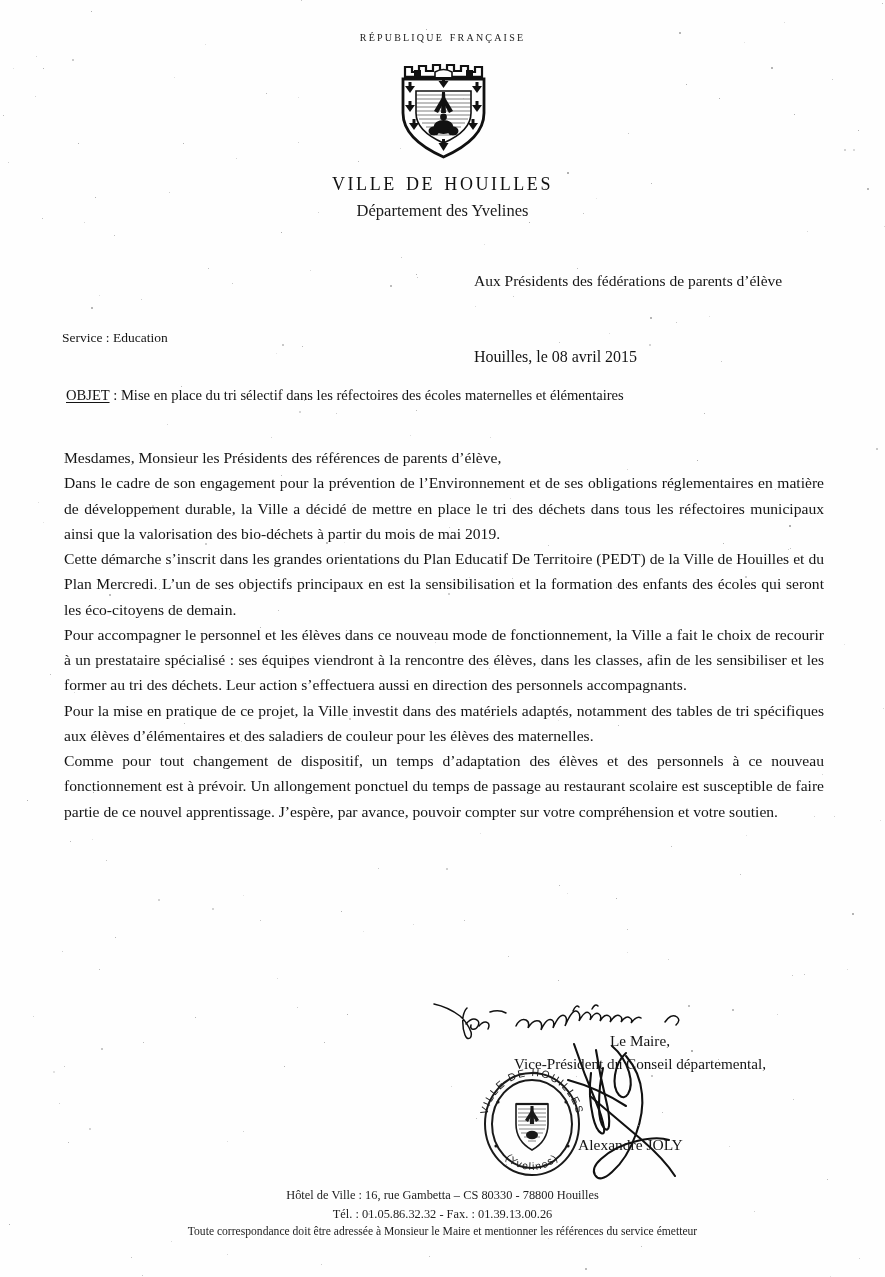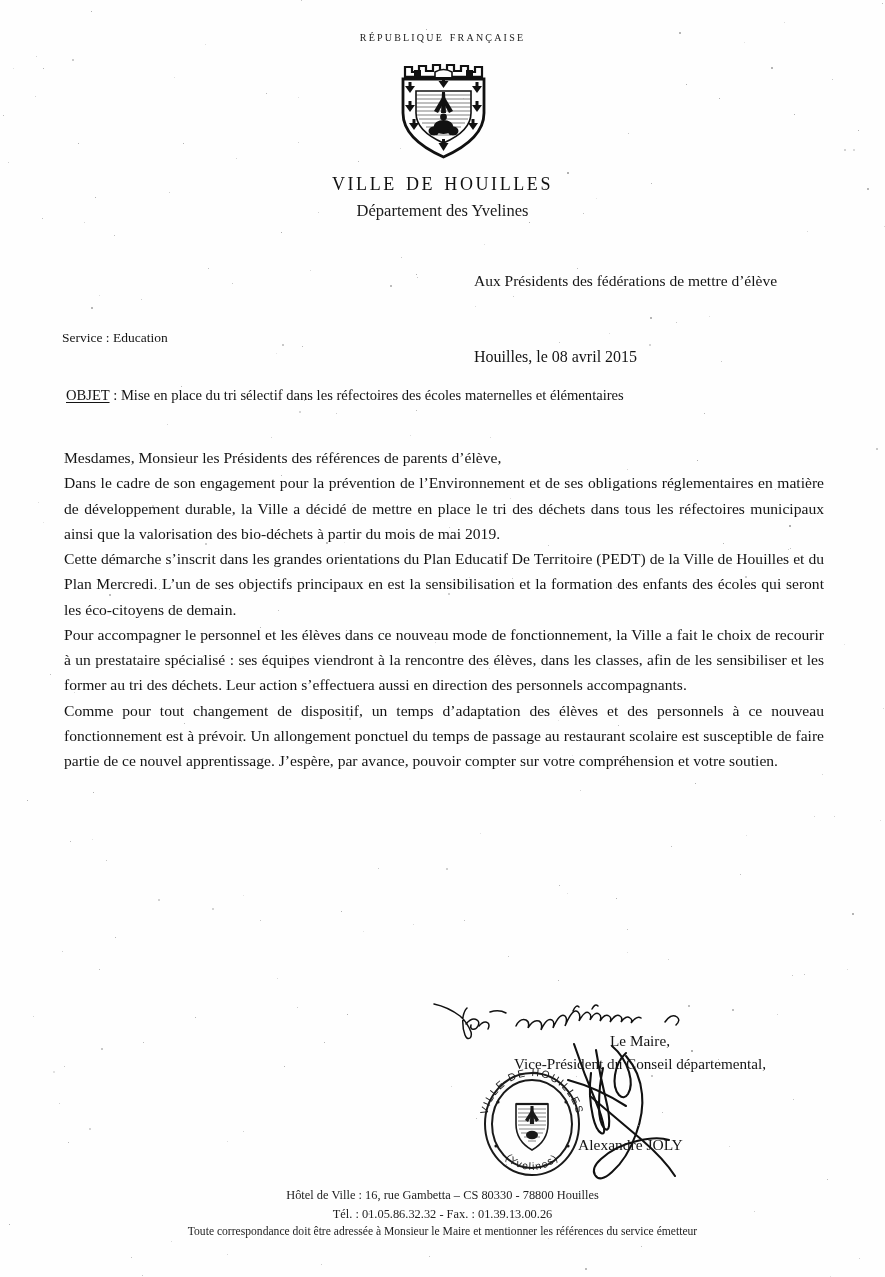--- a/index.html
+++ b/index.html
@@ -248,33 +248,34 @@
       </svg>
     </div>
 
     <div class="ville-title">Ville de Houilles</div>
     <div class="departement">Département des Yvelines</div>
   </div>
 
 
   <div class="service-line">Service : Education</div>
 
-  <div class="recipient">Aux Présidents des fédérations de mettre d’élève</div>
+  <div class="recipient">Aux Présidents des fédérations de parents d’élève</div>
 
   <div class="datiline">Houilles, le 08 avril 2015</div>
 
   <div class="objet">
     <u>OBJET</u><span> : </span><span>Mise en place du tri sélectif dans les réfectoires des écoles maternelles et élémentaires</span>
   </div>
 
   <div class="body-text">
     <p class="salutation">Mesdames, Monsieur les Présidents des références de parents d’élève,</p>
     <p>Dans le cadre de son engagement pour la prévention de l’Environnement et de ses obligations réglementaires en matière de développement durable, la Ville a décidé de mettre en place le tri des déchets dans tous les réfectoires municipaux ainsi que la valorisation des bio-déchets à partir du mois de mai 2019.</p>
     <p class="tight">Cette démarche s’inscrit dans les grandes orientations du Plan Educatif De Territoire (PEDT) de la Ville de Houilles et du Plan Mercredi. L’un de ses objectifs principaux en est la sensibilisation et la formation des enfants des écoles qui seront les éco-citoyens de demain.</p>
     <p class="gap-before">Pour accompagner le personnel et les élèves dans ce nouveau mode de fonctionnement, la Ville a fait le choix de recourir à un prestataire spécialisé : ses équipes viendront à la rencontre des élèves, dans les classes, afin de les sensibiliser et les former au tri des déchets. Leur action s’effectuera aussi en direction des personnels accompagnants.</p>
+    <p class="tight">Pour la mise en pratique de ce projet, la Ville investit dans des matériels adaptés, notamment des tables de tri spécifiques aux élèves d’élémentaires et des saladiers de couleur pour les élèves des maternelles.</p>
     <p class="gap-before">Comme pour tout changement de dispositif, un temps d’adaptation des élèves et des personnels à ce nouveau fonctionnement est à prévoir. Un allongement ponctuel du temps de passage au restaurant scolaire est susceptible de faire partie de ce nouvel apprentissage. J’espère, par avance, pouvoir compter sur votre compréhension et votre soutien.</p>
   </div>
 
 
   <div class="handwriting">
     <svg viewBox="0 0 300 50" width="300" height="50" aria-hidden="true">
       <g fill="none" stroke="#111" stroke-width="1.5" stroke-linecap="round">
         <path d="M2 6 q14 3 26 12 q7 6 11 16 q1 4 -1 6 q-3 2 -5 -3 q-3 -8 -2 -18 q1 -6 4 -9"></path>
         <path d="M34 26 q6 -7 11 -4 q3 2 1 6 q-2 4 -6 3 q-2 -1 -1 -4"></path>
         <path d="M47 28 q5 -6 9 -3 q2 2 0 6"></path>

